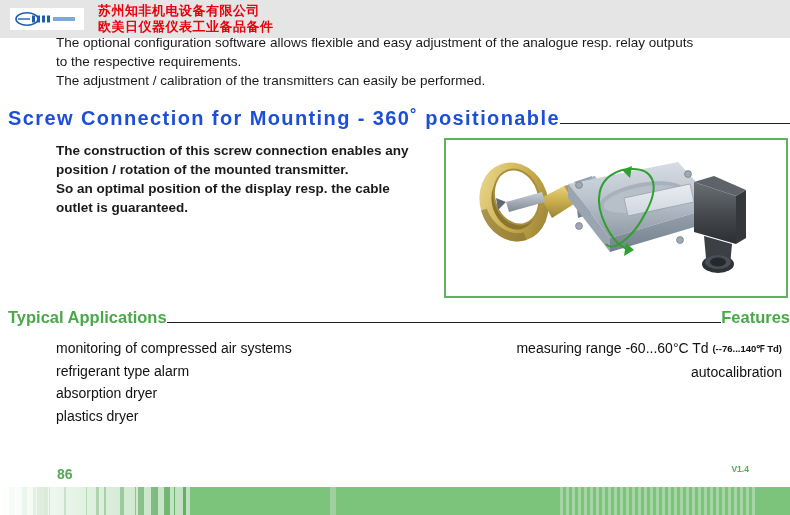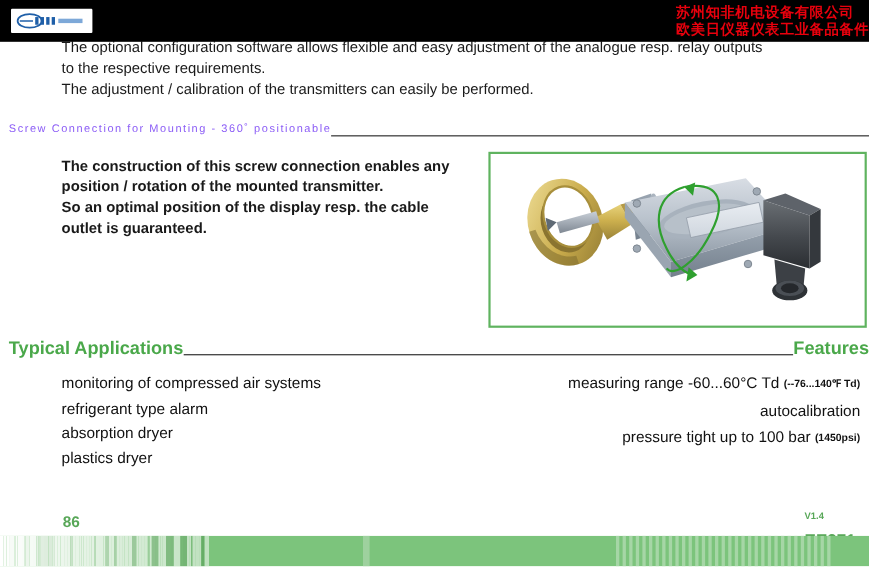--- a/index.html
+++ b/index.html
@@ -14,25 +14,24 @@
     overflow: hidden;
     position: relative;
   }
 
   
   .banner {
     position: absolute;
     top: 0; left: 0;
     width: 790px;
     height: 38px;
-    background: #000000;
+    background: #e5e5e5;
     display: flex;
     align-items: center;
     z-index: 50;
-    justify-content: space-between;
   }
   .banner-logo {
     width: 74px;
     height: 22px;
     margin-left: 10px;
     background: #ffffff;
     border-radius: 1px;
     display: flex;
     align-items: center;
     justify-content: center;
@@ -64,23 +63,23 @@
   
   .section-head {
     position: absolute;
     left: 8px;
     top: 109px;
     width: 782px;
     display: flex;
     align-items: flex-end;
   }
   .section-head .title {
-    color: #8b5cf6;
-    font-size: 10px;
-    font-weight: normal;
+    color: #1d4ed8;
+    font-size: 20px;
+    font-weight: bold;
     letter-spacing: 1.4px;
     white-space: nowrap;
     line-height: 18px;
   }
   .section-head .rule {
     flex: 1 1 auto;
     height: 1px;
     background: #1f1f1f;
     margin-bottom: 3px;
   }
@@ -341,23 +340,20 @@
   <div>absorption dryer</div>
   <div>plastics dryer</div>
 </div>
 
 <div class="features">
   <div>
     <span>measuring range  -60...60°C Td </span><span class="sub">(--76...140℉ Td)</span>
   </div>
   <div>
     <span>autocalibration</span><span class="sub"></span>
-  </div>
-  <div>
-    <span>pressure tight up to 100 bar </span><span class="sub">(1450psi)</span>
   </div>
 </div>
 
 <div class="page-no">86</div>
 <div class="footer-right">
   <span class="ver">V1.4</span>
   <span class="model">EE371</span>
 </div>
 
 <div class="footer-bar">

